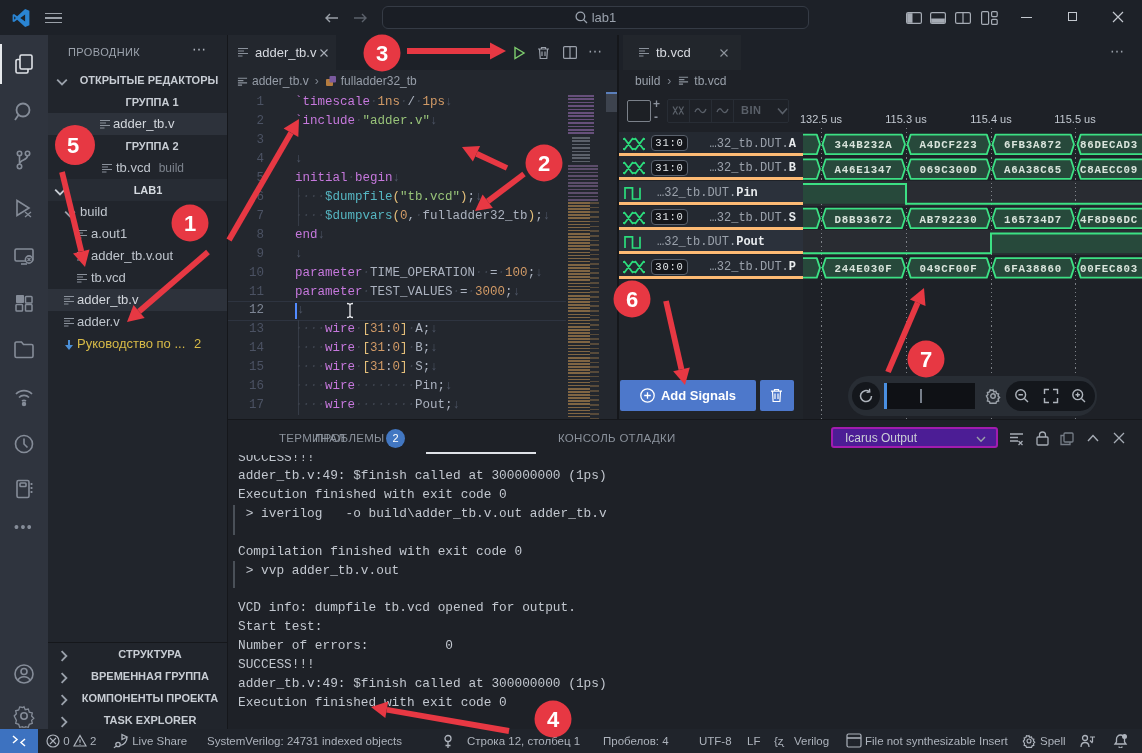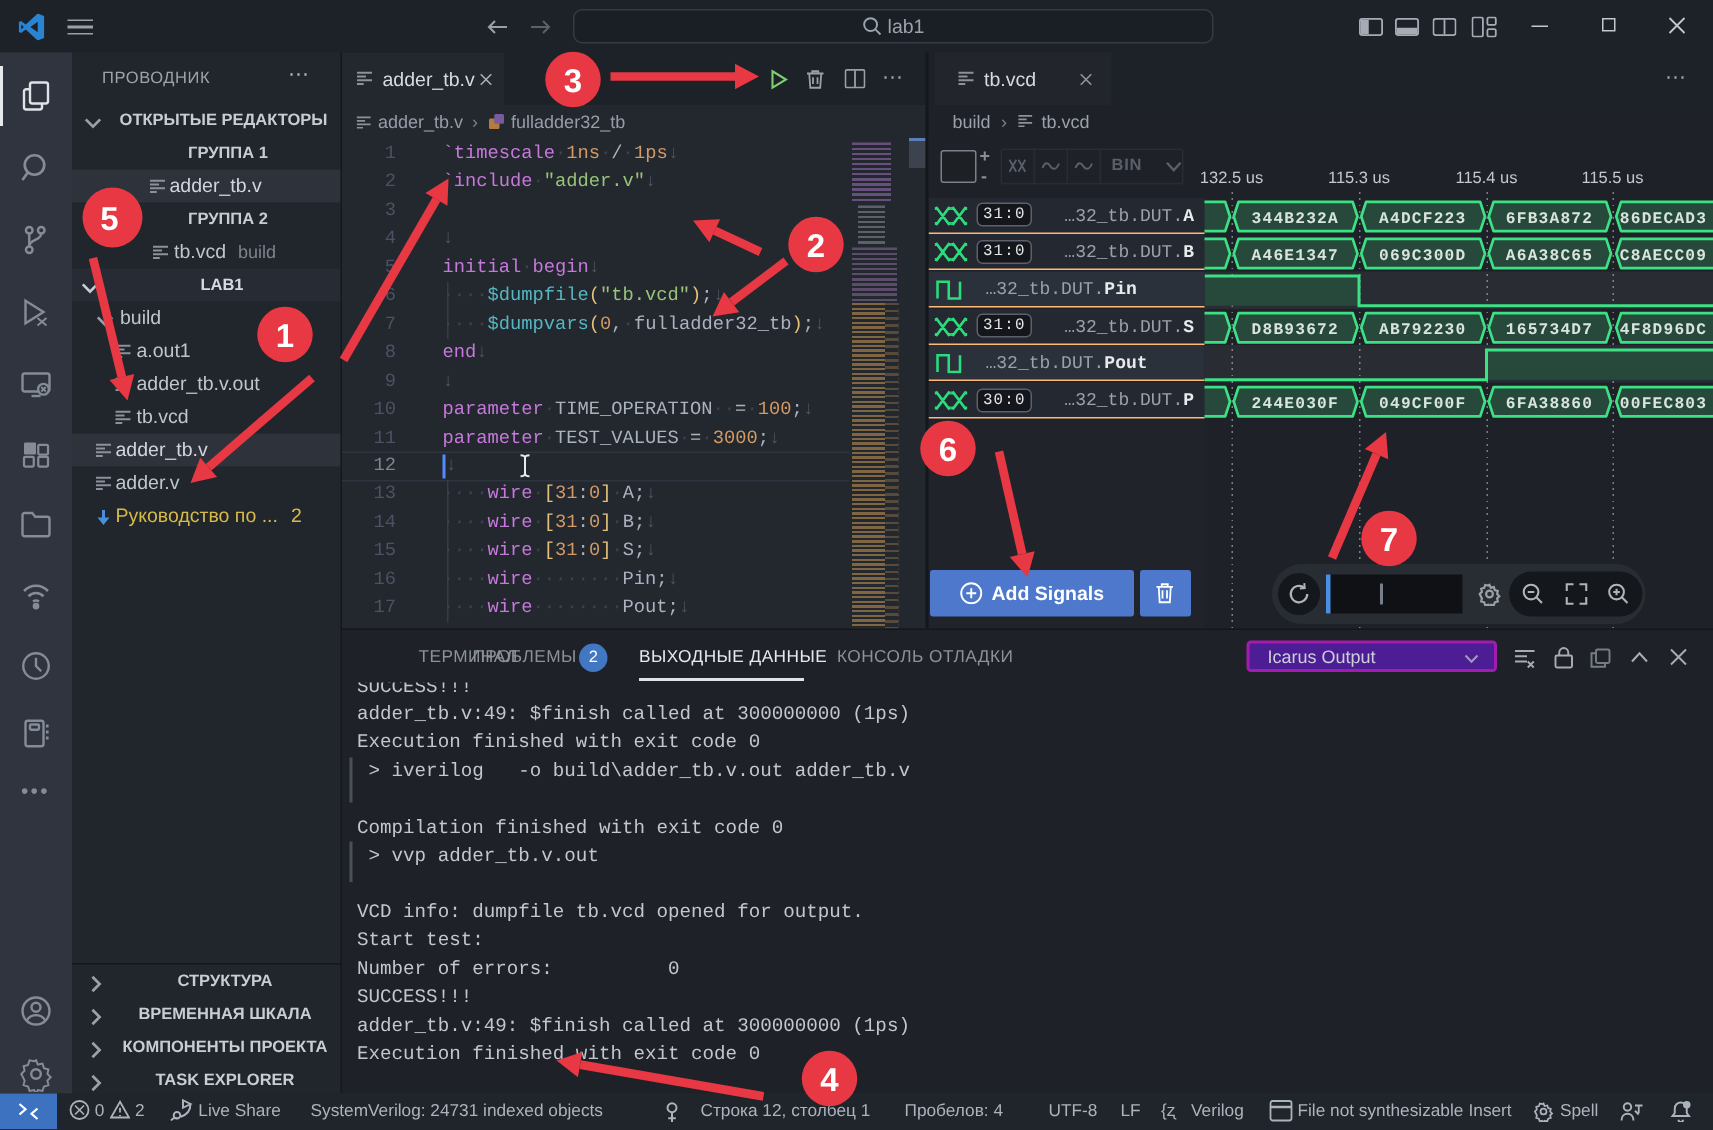--- a/index.html
+++ b/index.html
@@ -27,21 +27,21 @@
 .ln{position:absolute;width:36px;text-align:right;color:#4b5263;left:228px;font-family:"Liberation Mono",monospace;font-size:12.5px;height:19px;line-height:19px;}
 .k{color:#c678dd;}.s{color:#98c379;}.n{color:#d19a66;}.f{color:#56b6c2;}.v{color:#abb2bf;}.y{color:#e5c07b;}.b{color:#61afef;}
 .w{color:#3d434e;}.e{color:#4d5565;}
 
 #minimap{left:566px;top:93px;width:41px;height:326px;background:#23272e;}
 
 #wavepane{left:619px;top:35px;width:523px;height:384px;background:#1e2127;}
 #tabbar2{left:619px;top:35px;width:523px;height:35px;background:#1d2128;}
 #tab2{left:623px;top:35px;width:118px;height:35px;background:#22262c;color:#d7dae0;font-size:13px;line-height:35px;}
 #crumb2{left:619px;top:70px;width:523px;height:23px;background:#1e2127;color:#9aa1ab;font-size:12px;line-height:23px;}
-.namerow{position:absolute;left:619px;width:184px;height:24px;border-bottom:1px solid #fdba74;}
+.namerow{position:absolute;left:619px;width:184px;height:24px;border-bottom:3px solid #fdba74;}
 
 #panel{left:228px;top:419px;width:914px;height:310px;background:#1e2127;border-top:1px solid #15171b;}
 .ptab{position:absolute;top:421px;height:34px;line-height:34px;font-size:11.5px;color:#8b929c;letter-spacing:0.3px;}
 .tline{position:absolute;left:238px;font-family:"Liberation Mono",monospace;font-size:12.8px;color:#c2c7cf;white-space:pre;height:19px;line-height:19px;}
 
 #statusbar{left:0;top:729px;width:1142px;height:24px;background:#20242b;color:#adb3bc;font-size:12px;}
 .sitem{position:absolute;top:729px;height:24px;line-height:24px;white-space:nowrap;color:#adb3bc;font-size:11.5px;}
 </style>
 </head>
 <body>
@@ -183,21 +183,21 @@
         </svg><span style="margin-left:29px;">adder.v</span></div>
     <div class="srow" style="top:298px;color:#d7ba47;"><svg class="fico" style="left:15px;top:6px" width="11" height="11" viewBox="0 0 12 12" fill="#4a8fd8">
           <path d="M5 1h2v5h3L6 11 2 6h3z"></path>
         </svg><span style="margin-left:29px;">Руководство по ...</span><span style="position:absolute;left:146px;">2</span></div>
     <div class="abs" style="left:0;top:607px;width:180px;height:1px;background:#15171b;"></div>
     <div class="srow shead" style="top:608px;"><svg class="fico" style="left:10px;top:7px" width="9" height="9" viewBox="0 0 10 10" fill="none" stroke="#9aa1ab" stroke-width="1.5">
           <path d="M3 1l4 4-4 4"></path>
         </svg><span style="margin-left:24px;">СТРУКТУРА</span></div>
     <div class="srow shead" style="top:630px;"><svg class="fico" style="left:10px;top:7px" width="9" height="9" viewBox="0 0 10 10" fill="none" stroke="#9aa1ab" stroke-width="1.5">
           <path d="M3 1l4 4-4 4"></path>
-        </svg><span style="margin-left:24px;">ВРЕМЕННАЯ ШКАЛА</span></div>
+        </svg><span style="margin-left:24px;">ВРЕМЕННАЯ ГРУППА</span></div>
     <div class="srow shead" style="top:652px;"><svg class="fico" style="left:10px;top:7px" width="9" height="9" viewBox="0 0 10 10" fill="none" stroke="#9aa1ab" stroke-width="1.5">
           <path d="M3 1l4 4-4 4"></path>
         </svg><span style="margin-left:24px;">КОМПОНЕНТЫ ПРОЕКТА</span></div>
     <div class="srow shead" style="top:674px;"><svg class="fico" style="left:10px;top:7px" width="9" height="9" viewBox="0 0 10 10" fill="none" stroke="#9aa1ab" stroke-width="1.5">
           <path d="M3 1l4 4-4 4"></path>
         </svg><span style="margin-left:24px;">TASK EXPLORER</span></div>
   </div>
 
   <div class="abs" id="tabbar1"></div>
   <div class="abs" id="tab1"><svg class="abs" style="left:9px;top:11px" width="12" height="12" viewBox="0 0 12 12" stroke="#8b929c" stroke-width="1.2">
@@ -449,21 +449,20 @@
   <svg class="abs" style="left:1071px;top:388px" width="16" height="16" viewBox="0 0 16 16" fill="none" stroke="#aeb4bc" stroke-width="1.4">
       <circle cx="6.7" cy="6.7" r="4.9"></circle>
       <path d="M10.4 10.4L14 14M4.5 6.7h4.4M6.7 4.5v4.4"></path>
     </svg>
   <div class="abs" style="left:617px;top:35px;width:2px;height:384px;background:#15171b;"></div>
 
   <div class="abs" id="panel"></div>
   <div class="ptab" style="left:238px;margin-left:41px;">ТЕРМИНАЛ</div>
   <div class="ptab" style="left:315px;">ПРОБЛЕМЫ</div>
   <div class="abs" style="left:386px;top:429px;width:19px;height:19px;border-radius:50%;background:#4277c2;color:#fff;font-size:11px;text-align:center;line-height:19px;">2</div>
-  <div class="ptab" style="left:426px;color:#e6e9ed;">ВЫХОДНЫЕ ДАННЫЕ</div>
   <div class="abs" style="left:426px;top:452px;width:110px;height:1.5px;background:#dfe2e7;"></div>
   <div class="ptab" style="left:558px;">КОНСОЛЬ ОТЛАДКИ</div>
   <div class="abs" style="left:831px;top:427px;width:167px;height:21px;background:#4c1d95;border:2px solid #a21caf;border-radius:3px;color:#ccd0d6;font-size:12px;line-height:19px;"><span style="margin-left:12px;">Icarus Output</span><svg style="position:absolute;right:10px;top:7px" width="10" height="7" viewBox="0 0 10 7" fill="none" stroke="#9aa0a8" stroke-width="1.4">
         <path d="M1 1l4 4.2L9 1"></path>
       </svg></div>
   <svg class="abs" style="left:1009px;top:432px" width="15" height="14" viewBox="0 0 15 14" fill="none" stroke="#a6acb5" stroke-width="1.3">
       <path d="M1 2h13M1 5.5h8M1 9h8M9.5 9l4 4M13.5 9l-4 4"></path>
     </svg>
   <svg class="abs" style="left:1036px;top:431px" width="13" height="15" viewBox="0 0 13 15" fill="none" stroke="#a6acb5" stroke-width="1.3">
       <rect x="1" y="6" width="11" height="8" rx="1"></rect>

